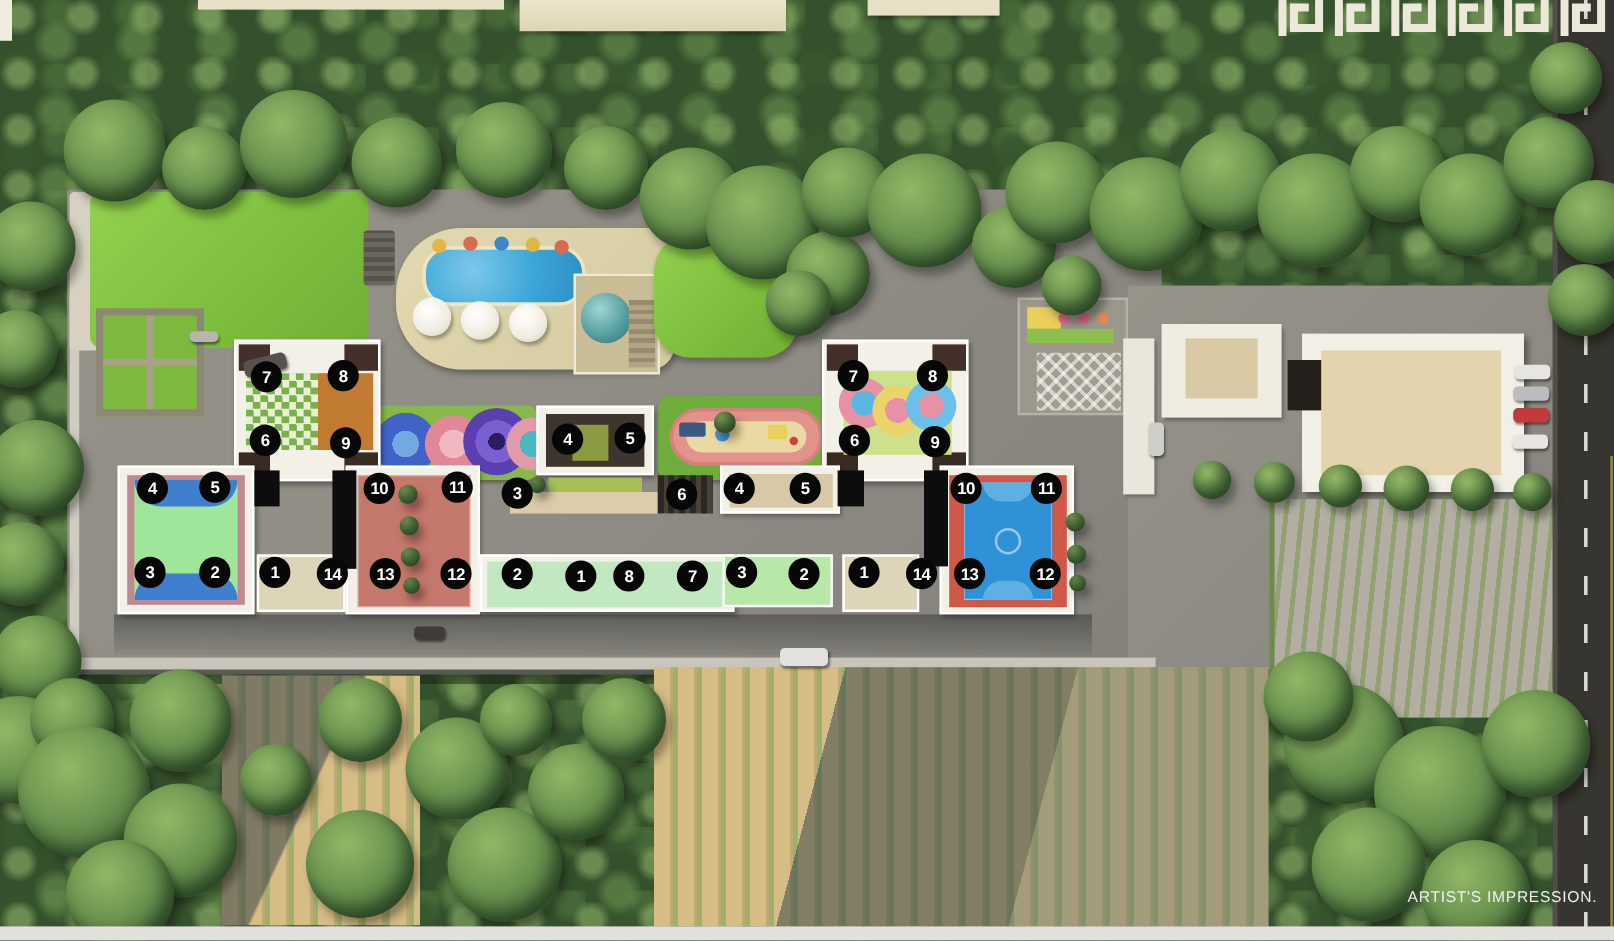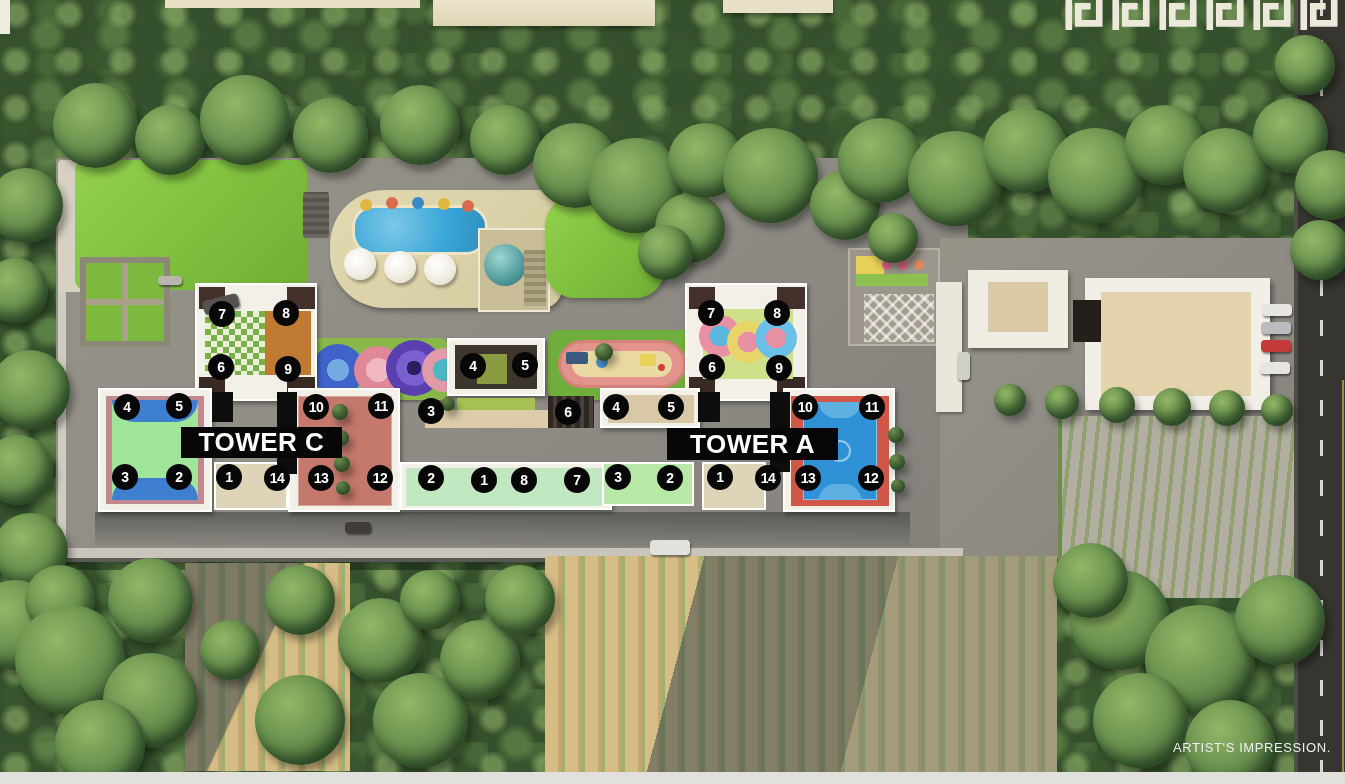--- a/index.html
+++ b/index.html
@@ -268,21 +268,20 @@
       <div class="tree" style="position: absolute; left: 333px; top: 430px; width: 16px; height: 16px;"></div>
       <div class="tree" style="position: absolute; left: 334px; top: 456px; width: 16px; height: 16px;"></div>
       <div class="tree" style="position: absolute; left: 336px; top: 481px; width: 14px; height: 14px;"></div>
       <div class="tree" style="position: absolute; left: 888px; top: 427px; width: 16px; height: 16px;"></div>
       <div class="tree" style="position: absolute; left: 889px; top: 454px; width: 16px; height: 16px;"></div>
       <div class="tree" style="position: absolute; left: 891px; top: 479px; width: 14px; height: 14px;"></div>
       <div class="tree" style="position: absolute; left: 441px; top: 397px; width: 14px; height: 14px;"></div>
       <div class="tree" style="position: absolute; left: 595px; top: 343px; width: 18px; height: 18px;"></div>
     </div>
   <div class="a" id="annot-layer" style="left:0;top:0;width:100%;height:100%;z-index:35;">
-      <div class="tower-label" style="left: 181px; top: 427px; width: 161px; height: 31px;">TOWER C</div>
       <div class="marker" style="left: 222px; top: 314px;">7</div>
       <div class="marker" style="left: 286px; top: 313px;">8</div>
       <div class="marker" style="left: 221px; top: 367px;">6</div>
       <div class="marker" style="left: 288px; top: 369px;">9</div>
       <div class="marker" style="left: 127px; top: 407px;">4</div>
       <div class="marker" style="left: 179px; top: 406px;">5</div>
       <div class="marker" style="left: 316px; top: 407px;">10</div>
       <div class="marker" style="left: 381px; top: 406px;">11</div>
       <div class="marker" style="left: 125px; top: 477px;">3</div>
       <div class="marker" style="left: 179px; top: 477px;">2</div>
@@ -291,21 +290,20 @@
       <div class="marker" style="left: 321px; top: 478px;">13</div>
       <div class="marker" style="left: 380px; top: 478px;">12</div>
       <div class="marker" style="left: 473px; top: 366px;">4</div>
       <div class="marker" style="left: 525px; top: 365px;">5</div>
       <div class="marker" style="left: 431px; top: 411px;">3</div>
       <div class="marker" style="left: 568px; top: 412px;">6</div>
       <div class="marker" style="left: 431px; top: 478px;">2</div>
       <div class="marker" style="left: 484px; top: 480px;">1</div>
       <div class="marker" style="left: 524px; top: 480px;">8</div>
       <div class="marker" style="left: 577px; top: 480px;">7</div>
-      <div class="tower-label" style="left: 667px; top: 428px; width: 171px; height: 32px;">TOWER A</div>
       <div class="marker" style="left: 711px; top: 313px;">7</div>
       <div class="marker" style="left: 777px; top: 313px;">8</div>
       <div class="marker" style="left: 712px; top: 367px;">6</div>
       <div class="marker" style="left: 779px; top: 368px;">9</div>
       <div class="marker" style="left: 616px; top: 407px;">4</div>
       <div class="marker" style="left: 671px; top: 407px;">5</div>
       <div class="marker" style="left: 805px; top: 407px;">10</div>
       <div class="marker" style="left: 872px; top: 407px;">11</div>
       <div class="marker" style="left: 618px; top: 477px;">3</div>
       <div class="marker" style="left: 670px; top: 478px;">2</div>

